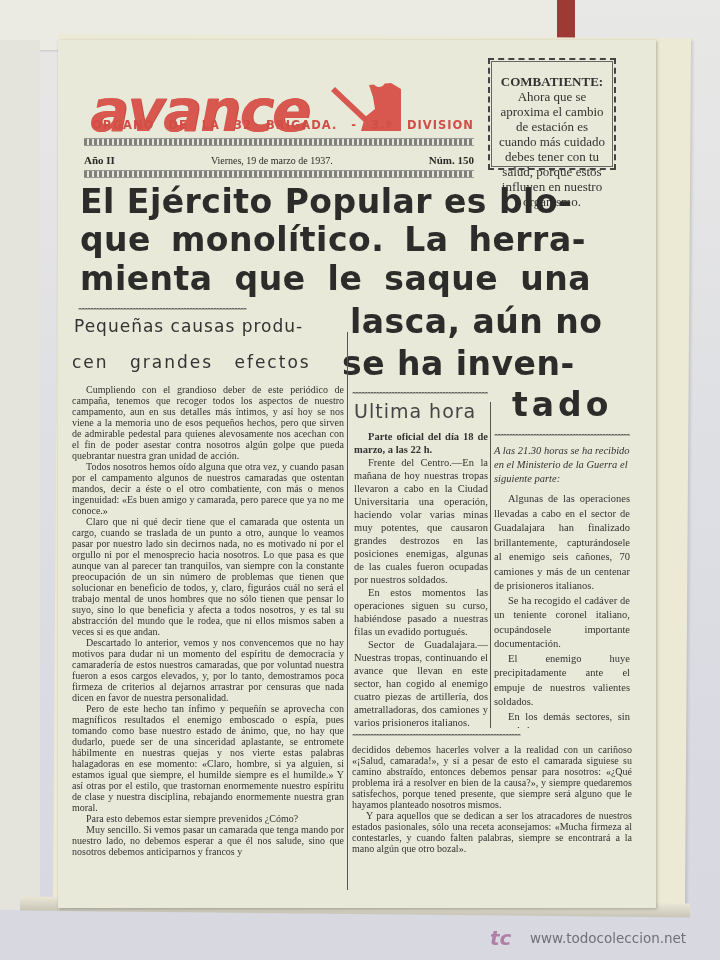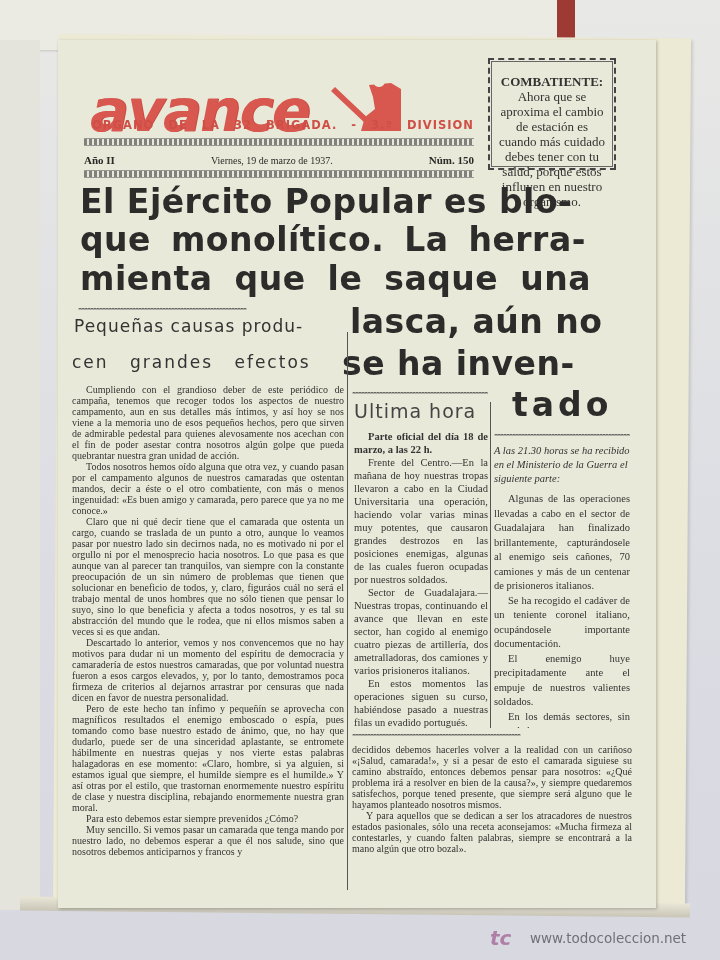--- a/index.html
+++ b/index.html
@@ -124,22 +124,22 @@
     <p>Para esto debemos estar siempre prevenidos ¿Cómo?</p>
     <p>Muy sencillo. Si vemos pasar un camarada que tenga mando por nuestro lado, no debemos esperar a que él nos salude, sino que nosotros debemos anticiparnos y francos y</p>
   </div>
 
   <div class="stars" style="left:294px;top:352px;width:136px;">********************************************************</div>
   <div class="ult-hora" style="left:296px;top:360px;">Ultima hora</div>
   <div class="rule-v" style="left:432px;top:362px;height:326px;"></div>
   <div class="col-text" style="left:296px;top:390px;width:134px;height:300px;overflow:hidden;font-size:10.5px;line-height:13px;">
     <p style="font-weight:bold;">Parte oficial del día 18 de marzo, a las 22 h.</p>
     <p>Frente del Centro.—En la mañana de hoy nuestras tropas llevaron a cabo en la Ciudad Universitaria una operación, haciendo volar varias minas muy potentes, que causaron grandes destrozos en las posiciones enemigas, algunas de las cuales fueron ocupadas por nuestros soldados.</p>
+    <p>En estos momentos las operaciones siguen su curso, habiéndose pasado a nuestras filas un evadido portugués.</p>
     <p>Sector de Guadalajara.—Nuestras tropas, continuando el avance que llevan en este sector, han cogido al enemigo cuatro piezas de artillería, dos ametralladoras, dos camiones y varios prisioneros italianos.</p>
-    <p>En estos momentos las operaciones siguen su curso, habiéndose pasado a nuestras filas un evadido portugués.</p>
   </div>
 
   <div class="stars" style="left:436px;top:394px;width:136px;">********************************************************</div>
   <div class="italic-note" style="left:436px;top:404px;width:136px;">A las 21.30 horas se ha recibido en el Ministerio de la Guerra el siguiente parte:</div>
   <div class="col-text" style="left:436px;top:452px;width:136px;height:236px;overflow:hidden;font-size:10.5px;line-height:14.5px;">
     <p>Algunas de las operaciones llevadas a cabo en el sector de Guadalajara han finalizado brillantemente, capturándosele al enemigo seis cañones, 70 camiones y más de un centenar de prisioneros italianos.</p>
     <p>Se ha recogido el cadáver de un teniente coronel italiano, ocupándosele importante documentación.</p>
     <p>El enemigo huye precipitadamente ante el empuje de nuestros valientes soldados.</p>
     <p>En los demás sectores, sin novedad.</p>
   </div>

